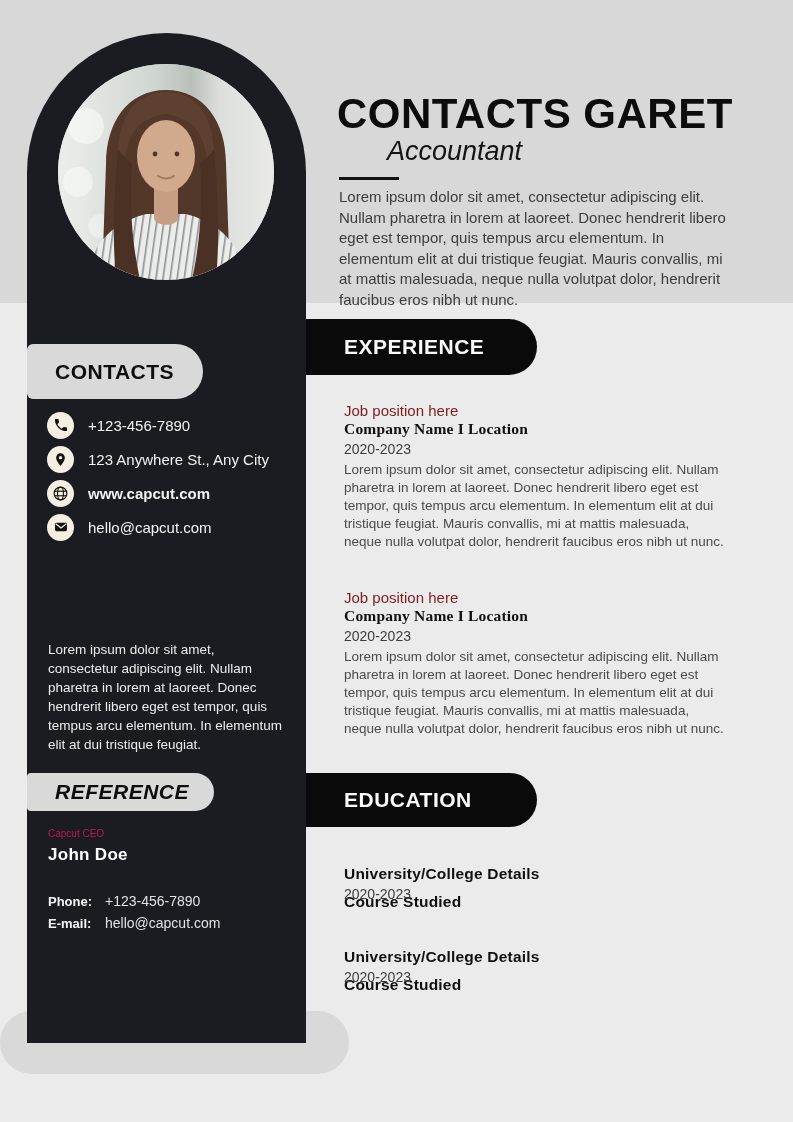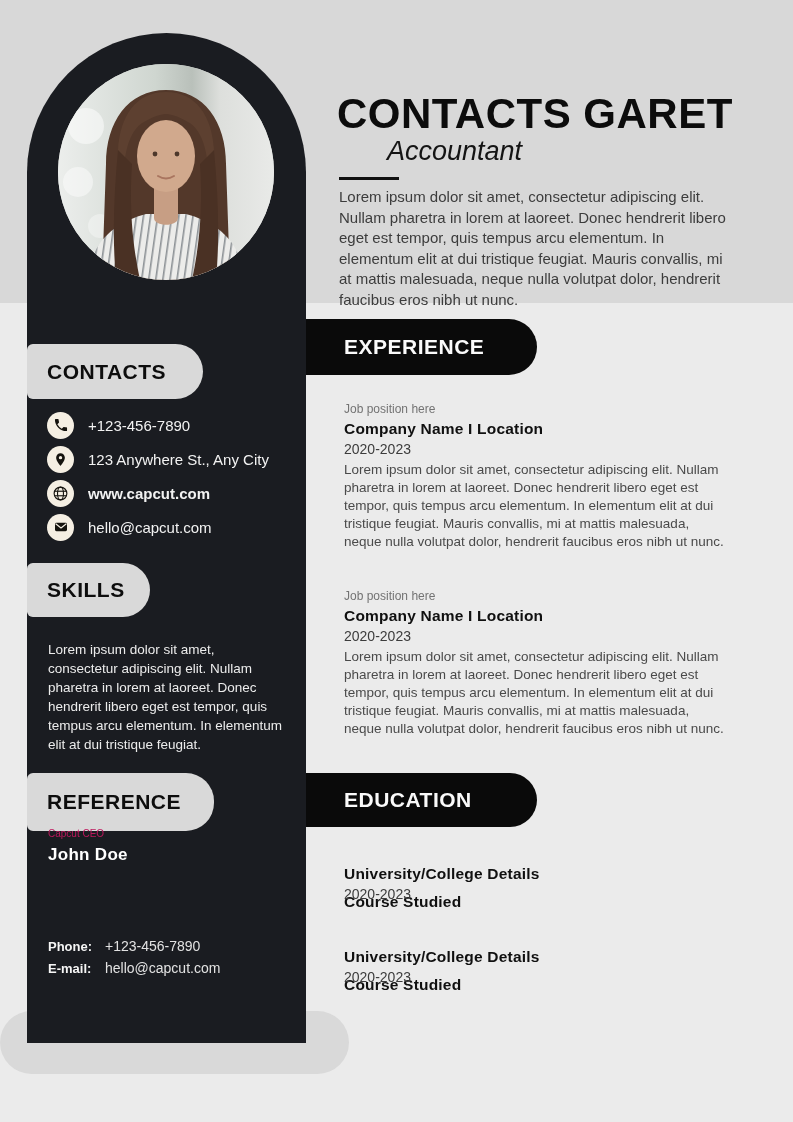--- a/index.html
+++ b/index.html
@@ -20,26 +20,26 @@
   
   .sidebar { left:27px; top:33px; width:279px; height:1010px; background:#1a1c21; border-radius:140px 140px 0 0; }
 
   
   .photo { left:58px; top:64px; width:216px; height:216px; border-radius:50%; overflow:hidden; background:#dfe2df; }
   .photo svg { display:block; }
 
   
   .pill-light {
     background:#d9d9d9; color:#0d0d0d; display:flex; align-items:center;
-    border-radius:6px 28px 28px 6px; padding-left:20px;
+    border-radius:6px 28px 28px 6px; padding-left:28px;
     font-weight:800; font-size:21px; letter-spacing:.5px;
   }
   .pill-contacts  { left:27px; top:344px; width:176px; height:55px; }
   .pill-skills    { left:27px; top:563px; width:123px; height:54px; }
-  .pill-reference { left:27px; top:773px; width:187px; height:58px; }
+  .pill-reference { left:27px; top:773px; width:187px; height:38px;font-style:italic; }
 
   
   .pill-dark {
     background:#0a0a0a; color:#fafafa; display:flex; align-items:center;
     border-radius:0 28px 28px 0; padding-left:38px;
     font-weight:800; font-size:21px; letter-spacing:.5px;
   }
   .pill-experience { left:306px; top:319px; width:231px; height:56px; }
   .pill-education  { left:306px; top:773px; width:231px; height:54px; }
 
@@ -50,33 +50,33 @@
     display:flex; align-items:center; justify-content:center; flex:0 0 27px;
   }
   .contact-text { color:#f2f2f2; font-size:15px; white-space:nowrap; }
 
   
   .skills-text { left:48px; top:640px; width:236px; color:#ececec; font-size:13.5px; line-height:19px; }
 
   
   .ref-name  { left:48px; top:845px; color:#ffffff; font-size:17px; font-weight:800; letter-spacing:.3px; }
   .ref-role  { left:48px; top:828px; color:#be185d; font-size:10px; }
-  .ref-row   { left:48px; display:flex; gap:10px; align-items:baseline;margin-top:45px; }
+  .ref-row   { left:48px; display:flex; gap:10px; align-items:baseline; }
   .ref-label { color:#f5f5f5; font-size:13px; font-weight:800; width:47px; }
   .ref-value { color:#e2e2e2; font-size:14px; white-space:nowrap; }
 
   
   .name    { left:337px; top:90px; color:#0c0c0c; font-size:42px; font-weight:800; letter-spacing:.5px; white-space:nowrap; }
   .title   { left:339px; top:136px; color:#141414; font-size:27px; font-style:italic; font-weight:500;margin-left:48px; }
   .t-rule  { left:339px; top:177px; width:60px; height:3px; background:#111; }
   .summary { left:339px; top:187px; width:396px; color:#3c3c3c; font-size:15px; line-height:20.5px; }
 
   
-  .xp-pos   { color:#737373; font-size:12px; }
-  .xp-co    { color:#101010; font-size:15.5px; font-weight:800; letter-spacing:.2px; }
+  .xp-pos   { color:#7f1d1d; font-size:15px; }
+  .xp-co    { color:#101010; font-size:15.5px; font-weight:800; letter-spacing:.2px;font-family:Liberation Serif, serif; }
   .xp-years { color:#3c3c3c; font-size:14px; }
   .xp-desc  { width:384px; color:#4a4a4a; font-size:13.5px; line-height:18px; }
 
   
   .ed-course { color:#101010; font-size:15.5px; font-weight:800; letter-spacing:.2px;margin-top:48px; }
   .ed-school { color:#101010; font-size:15.5px; font-weight:800; letter-spacing:.2px; }
   .ed-years  { color:#3c3c3c; font-size:14px; }
 </style>
 </head>
 <body>
@@ -161,23 +161,20 @@
   <div class="abs contact-row" style="top:513px;">
     <span class="contact-icon">
       <svg width="16" height="16" viewBox="0 0 24 24">
         <rect x="3" y="5.5" width="18" height="13" rx="2.2" fill="#15130e"></rect>
         <path d="M4.5 7.5 L12 13.4 L19.5 7.5" fill="none" stroke="#f5efe3" stroke-width="1.8" stroke-linecap="round" stroke-linejoin="round"></path>
       </svg>
     </span>
     <span class="contact-text">hello@capcut.com</span>
   </div>
 
-  <div class="abs pill-light pill-skills">
-    <span>SKILLS</span>
-  </div>
   <div class="abs skills-text">Lorem ipsum dolor sit amet, consectetur adipiscing elit. Nullam pharetra in lorem at laoreet. Donec hendrerit libero eget est tempor, quis tempus arcu elementum. In elementum elit at dui tristique feugiat.</div>
 
   <div class="abs pill-light pill-reference">
     <span>REFERENCE</span>
   </div>
   <div class="abs ref-name">John Doe</div>
   <div class="abs ref-role">Capcut CEO</div>
   <div class="abs ref-row" style="top:893px;">
     <span class="ref-label">Phone:</span>
     <span class="ref-value">+123-456-7890</span>

